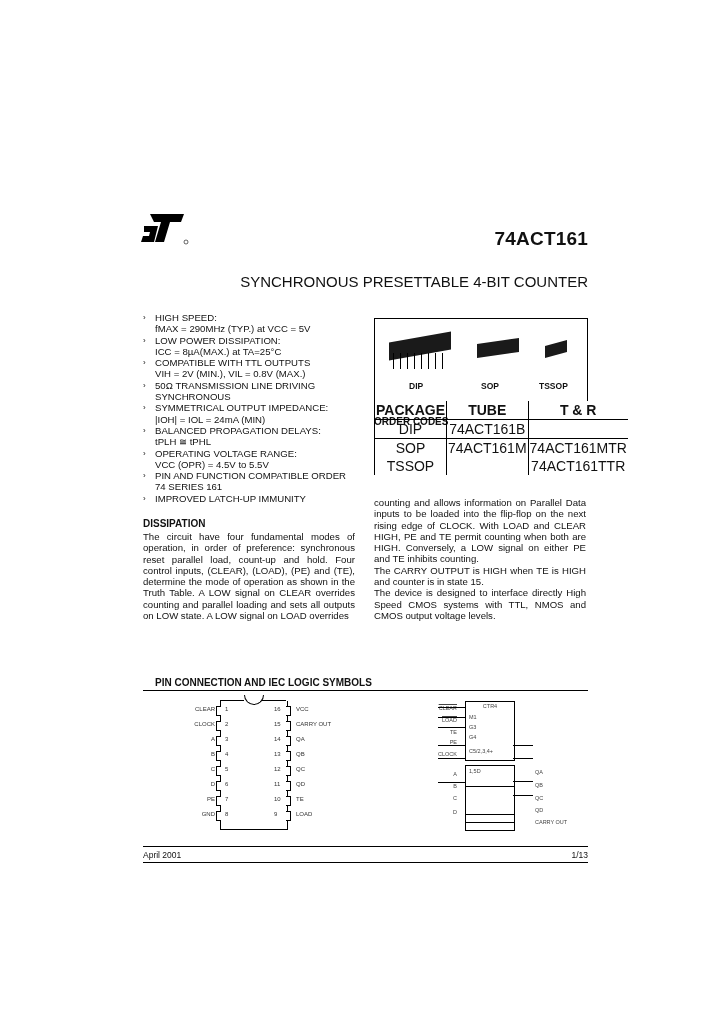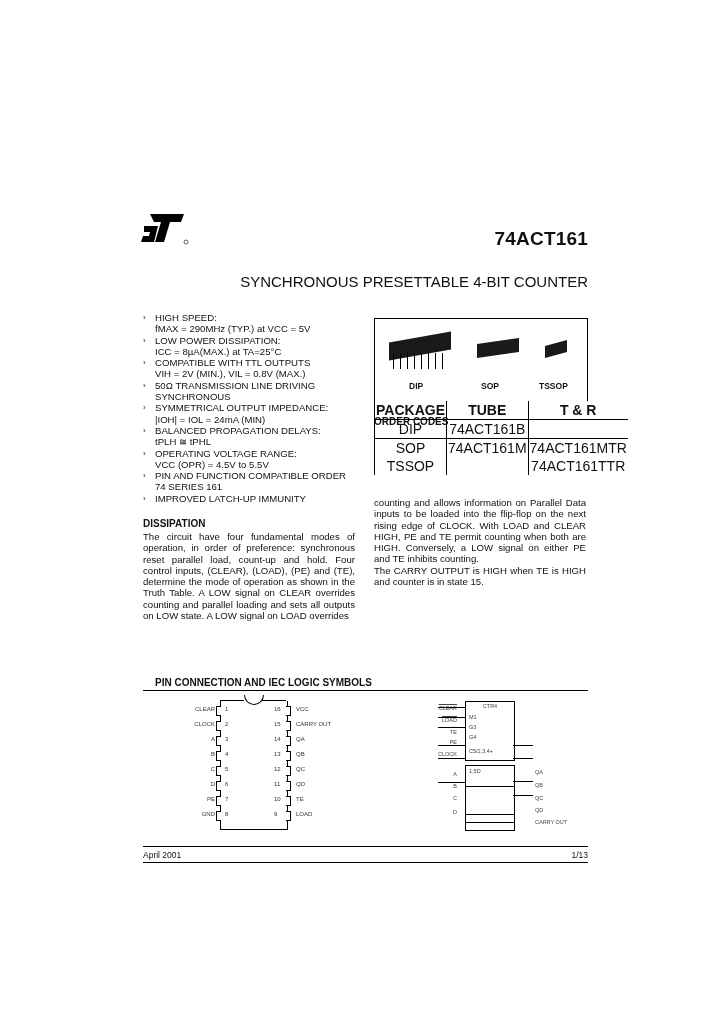--- a/index.html
+++ b/index.html
@@ -105,20 +105,21 @@
 </tbody>
   </table>
 
 <div class="abs desc-title">DISSIPATION</div>
 <div class="abs desc-left">
   <p>The circuit have four fundamental modes of operation, in order of preference: synchronous reset parallel load, count-up and hold. Four control inputs, (CLEAR), (LOAD), (PE) and (TE), determine the mode of operation as shown in the Truth Table. A LOW signal on CLEAR overrides counting and parallel loading and sets all outputs on LOW state. A LOW signal on LOAD overrides</p>
 </div>
 <div class="abs desc-right">
   <p>counting and allows information on Parallel Data inputs to be loaded into the flip-flop on the next rising edge of CLOCK. With LOAD and CLEAR HIGH, PE and TE permit counting when both are HIGH. Conversely, a LOW signal on either PE and TE inhibits counting.</p>
   <p>The CARRY OUTPUT is HIGH when TE is HIGH and counter is in state 15.</p>
+  <p>The device is designed to interface directly High Speed CMOS systems with TTL, NMOS and CMOS output voltage levels.</p>
 </div>
 
 <div class="abs pin-title">PIN CONNECTION AND IEC LOGIC SYMBOLS</div>
 <div class="abs pin-rule"></div>
 
 <div class="abs dip"></div>
 <div class="abs" style="left:220px;top:672px;width:24px;height:1px;background:#000;"></div>
 <div class="abs" style="left:262px;top:672px;width:24px;height:1px;background:#000;"></div>
 <div class="abs" style="left:244px;top:667px;width:18px;height:9px;border:1px solid #000;border-top:none;border-radius:0 0 10px 10px;"></div>
 

